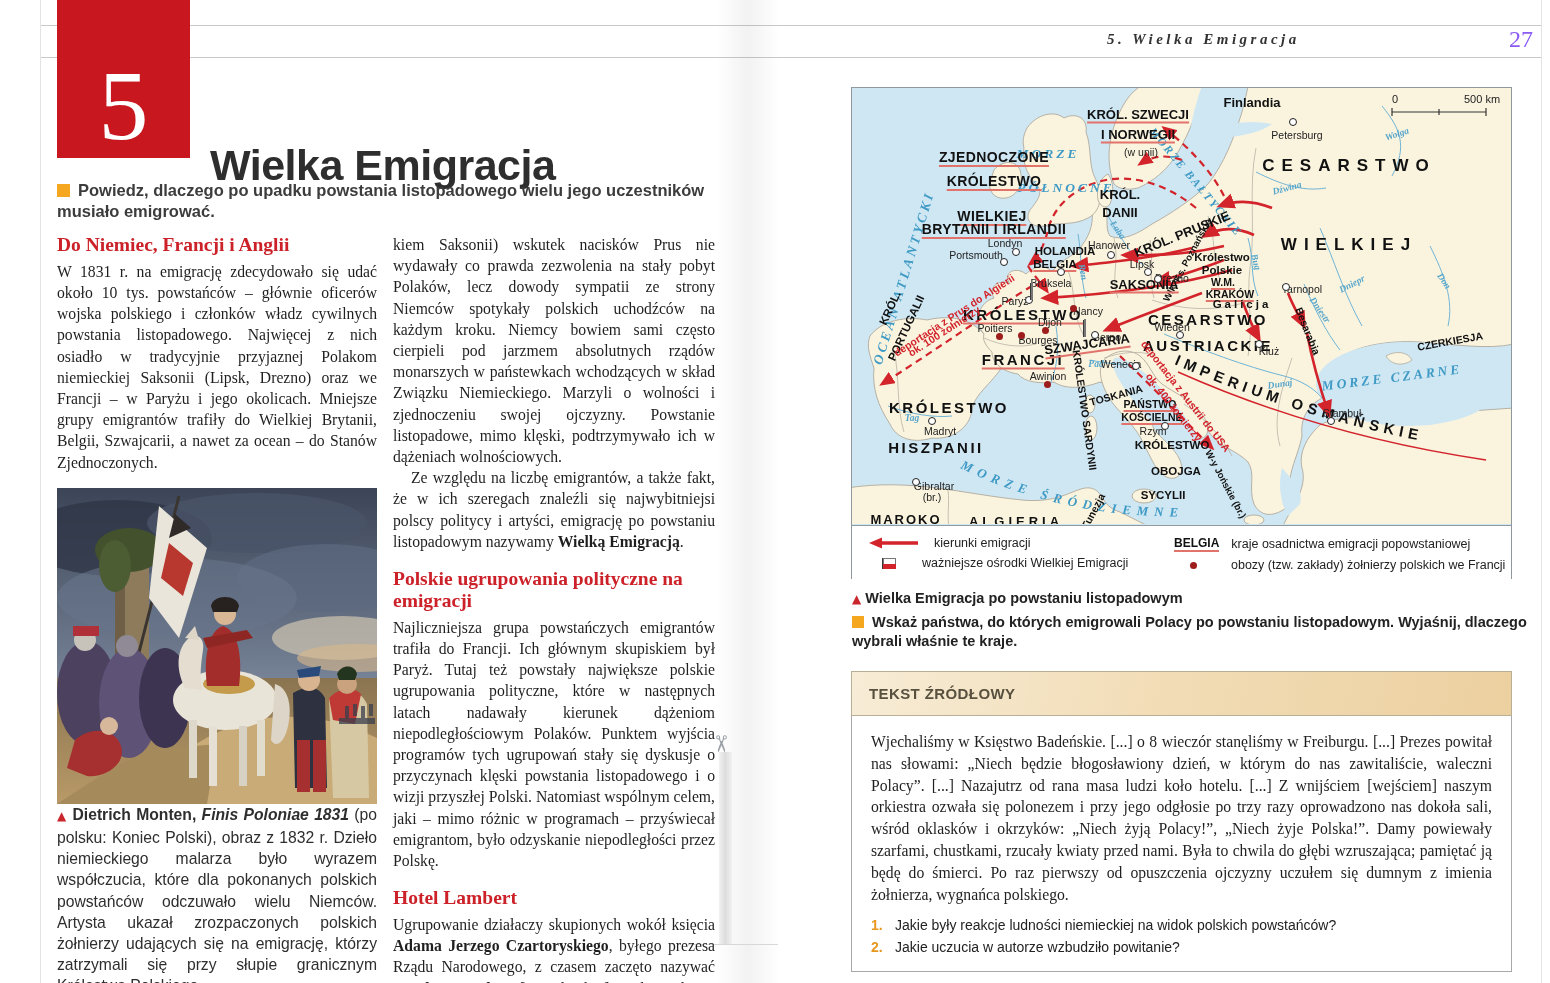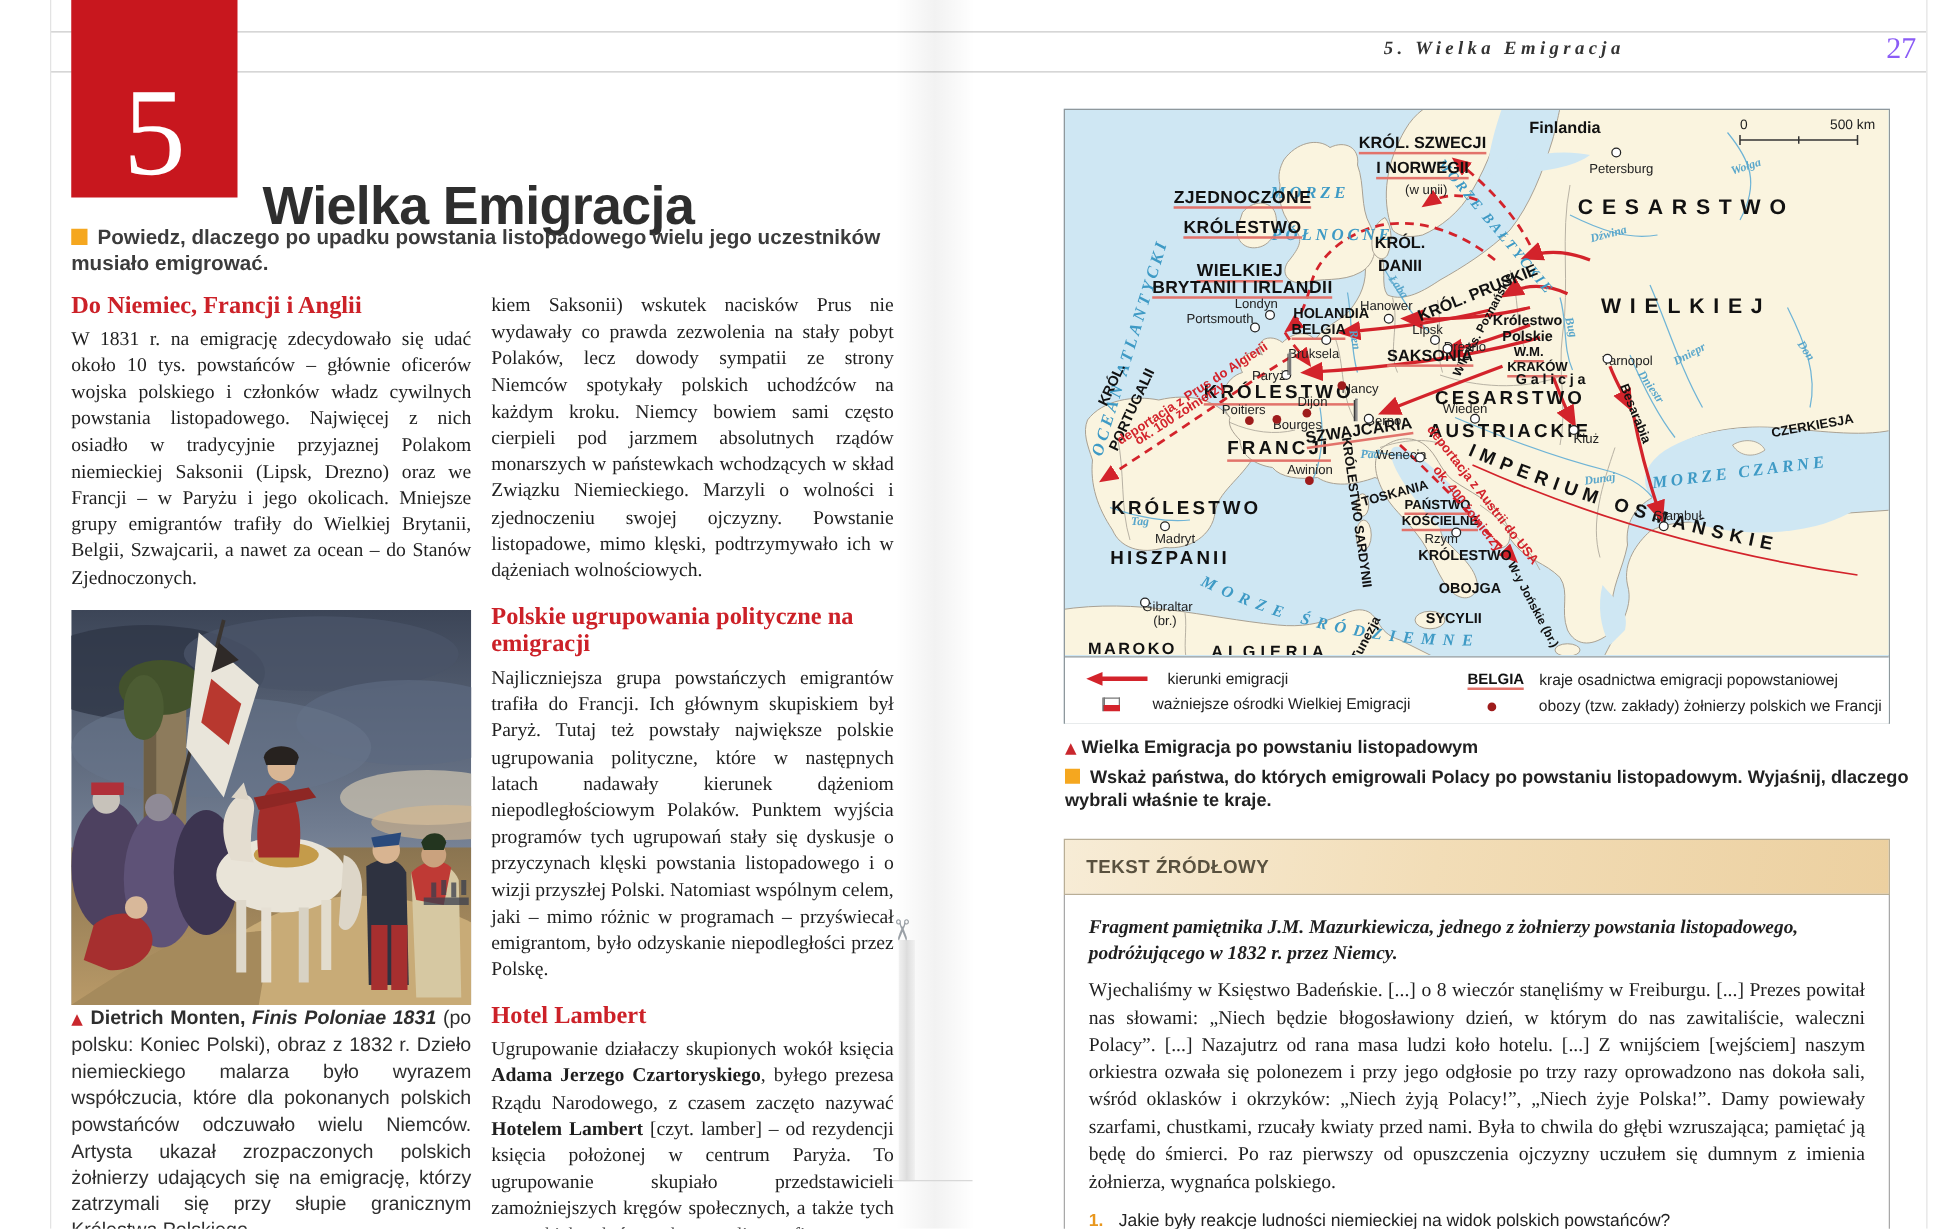--- a/index.html
+++ b/index.html
@@ -203,20 +203,21 @@
         <rect x="312" y="216" width="4" height="12"></rect>
       <rect x="282" y="230" width="36" height="6"></rect>
     </g>
   </svg>
 
   <p class="pic-caption"><span class="tri">▲</span>&nbsp;<b>Dietrich Monten, </b><b><i>Finis Poloniae 1831</i></b><span> (po polsku: Koniec Polski), obraz z 1832 r. Dzieło niemieckiego malarza było wyrazem współczucia, które dla pokonanych polskich powstańców odczuwało wielu Niemców. Artysta ukazał zrozpaczonych polskich żołnierzy udających się na emigrację, którzy zatrzymali się przy słupie granicznym Królestwa Polskiego.</span></p>
 </div>
 
 <div class="col col2">
   <p>kiem Saksonii) wskutek nacisków Prus nie wydawały co prawda zezwolenia na stały pobyt Polaków, lecz dowody sympatii ze strony Niemców spotykały polskich uchodźców na każdym kroku. Niemcy bowiem sami często cierpieli pod jarzmem absolutnych rządów monarszych w państewkach wchodzących w skład Związku Niemieckiego. Marzyli o wolności i zjednoczeniu swojej ojczyzny. Powstanie listopadowe, mimo klęski, podtrzymywało ich w dążeniach wolnościowych.</p>
+  <p class="ind"><span>Ze względu na liczbę emigrantów, a także fakt, że w ich szeregach znaleźli się najwybitniejsi polscy politycy i artyści, emigrację po powstaniu listopadowym nazywamy </span><b>Wielką Emigracją</b><span>.</span></p>
   <h3 class="red mt">Polskie ugrupowania polityczne na emigracji</h3>
   <p>Najliczniejsza grupa powstańczych emigrantów trafiła do Francji. Ich głównym skupiskiem był Paryż. Tutaj też powstały największe polskie ugrupowania polityczne, które w następnych latach nadawały kierunek dążeniom niepodległościowym Polaków. Punktem wyjścia programów tych ugrupowań stały się dyskusje o przyczynach klęski powstania listopadowego i o wizji przyszłej Polski. Natomiast wspólnym celem, jaki – mimo różnic w programach – przyświecał emigrantom, było odzyskanie niepodległości przez Polskę.</p>
   <h3 class="red mt">Hotel Lambert</h3>
   <p><span>Ugrupowanie działaczy skupionych wokół księcia </span><b>Adama Jerzego Czartoryskiego</b><span>, byłego prezesa Rządu Narodowego, z czasem zaczęto nazywać </span><b>Hotelem Lambert</b><span> [czyt. lamber] – od rezydencji księcia położonej w centrum Paryża. To ugrupowanie skupiało przedstawicieli zamożniejszych kręgów społecznych, a także tych wszystkich, którzy korzystali z finansowego wsparcia Czartoryskiego. Program Hotelu Lambert można określić mianem </span></p>
 </div>
 
 <div class="page-head">5. Wielka Emigracja</div>
 <div class="page-num">27</div>
 
 <div class="map">
@@ -480,21 +481,20 @@
     </div>
   </div>
 </div>
 
 <div class="map-caption"><span class="tri">▲</span>&nbsp;<span>Wielka Emigracja po powstaniu listopadowym</span></div>
 <div class="map-task"><span class="sq" style="width:12px;height:12px"></span><span>Wskaż państwa, do których emigrowali Polacy po powstaniu listopadowym. Wyjaśnij, dlaczego wybrali właśnie te kraje.</span></div>
 
 <div class="source-box">
   <div class="sb-head">TEKST ŹRÓDŁOWY</div>
   <div class="sb-body">
-    <p class="sb-intro">Fragment pamiętnika J.M. Mazurkiewicza, jednego z żołnierzy powstania listopadowego, podróżującego w 1832 r. przez Niemcy.</p>
     <p class="sb-quote">Wjechaliśmy w Księstwo Badeńskie. [...] o 8 wieczór stanęliśmy w Freiburgu. [...] Prezes powitał nas słowami: „Niech będzie błogosławiony dzień, w którym do nas zawitaliście, waleczni Polacy”. [...] Nazajutrz od rana masa ludzi koło hotelu. [...] Z wnijściem [wejściem] naszym orkiestra ozwała się polonezem i przy jego odgłosie po trzy razy oprowadzono nas dokoła sali, wśród oklasków i okrzyków: „Niech żyją Polacy!”, „Niech żyje Polska!”. Damy powiewały szarfami, chustkami, rzucały kwiaty przed nami. Była to chwila do głębi wzruszająca; pamiętać ją będę do śmierci. Po raz pierwszy od opuszczenia ojczyzny uczułem się dumnym z imienia żołnierza, wygnańca polskiego.</p>
     <div class="sb-questions">
       <div class="sb-q">
         <span class="qn">1.</span>
         <span>Jakie były reakcje ludności niemieckiej na widok polskich powstańców?</span>
       </div>
       <div class="sb-q">
         <span class="qn">2.</span>
         <span>Jakie uczucia w autorze wzbudziło powitanie?</span>
       </div>

